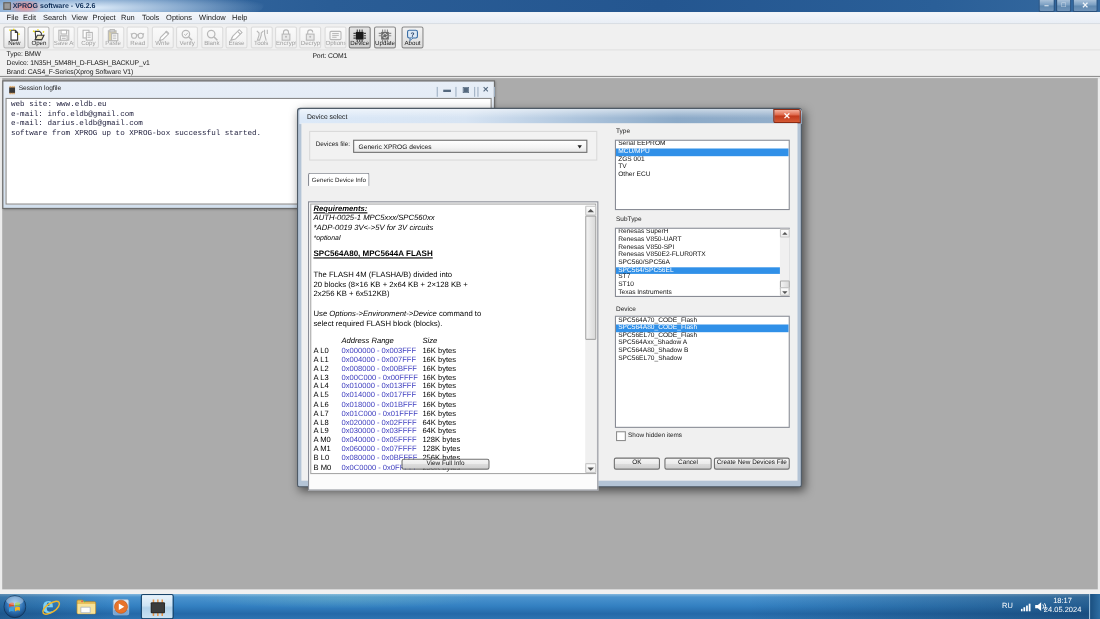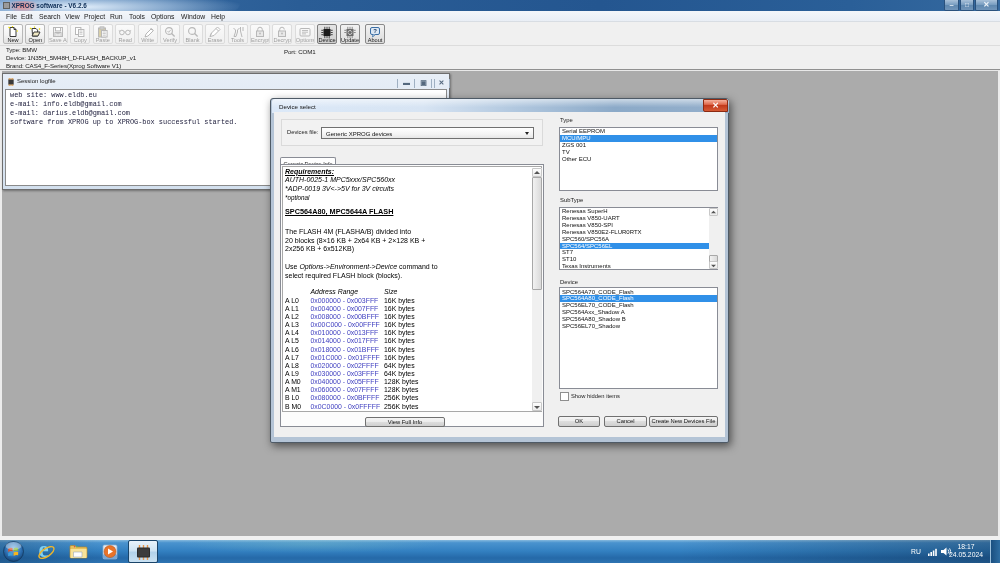--- a/index.html
+++ b/index.html
@@ -81,21 +81,21 @@
 #lbl-devfile { position:absolute; left:13px; top:16.5px; font-size:5.8px; color:#1a1a1a; }
 #combo { left:47px; top:15px; width:213px; height:12px; border:1px solid #707070;
   background:linear-gradient(to bottom,#ffffff 0%,#f4f4f4 60%,#e6e6e6 100%); }
 #combo .ct { position:absolute; left:4px; top:2.5px; font-size:6px; color:#111; }
 #combo .arr { position:absolute; right:4px; top:4px; width:0; height:0;
   border-left:2.5px solid transparent; border-right:2.5px solid transparent; border-top:3.5px solid #222; }
 
 #tab1 { left:6px; top:44.5px; width:56px; height:12px; background:#fff;
   border:1px solid #898c95; border-bottom:none; border-radius:2px 2px 0 0;
   font-size:5.6px; color:#1a1a1a; text-align:center; line-height:12px; white-space:nowrap; }
-#richpane { left:5.5px; top:52px; width:264px; height:263px; background:#fcfcfc; border:1px solid #898c95; }
+#richpane { left:5.5px; top:71px; width:264px; height:263px; background:#fcfcfc; border:1px solid #898c95; }
 #richbox { left:1px; top:1px; width:260.5px; height:245.5px; background:#fff; border:1px solid #a8a8a8; }
 #richtext { left:0; top:0; width:248px; height:243px; overflow:hidden; font-size:7px; color:#000; line-height:8.9px; padding:0.5px 0 0 2.5px; }
 #richtext .it { font-style:italic; }
 #richtext .b { font-weight:bold; }
 #richtext .u { text-decoration:underline; }
 #richtext table { border-collapse:collapse; font-size:6.9px; line-height:8.15px; }
 #richtext td { padding:0; white-space:nowrap; }
 #richtext td.c1 { width:25.5px; }
 #richtext td.c2 { width:73.5px; color:#4040c0; }
 #richtext td.c3 { color:#000; }

